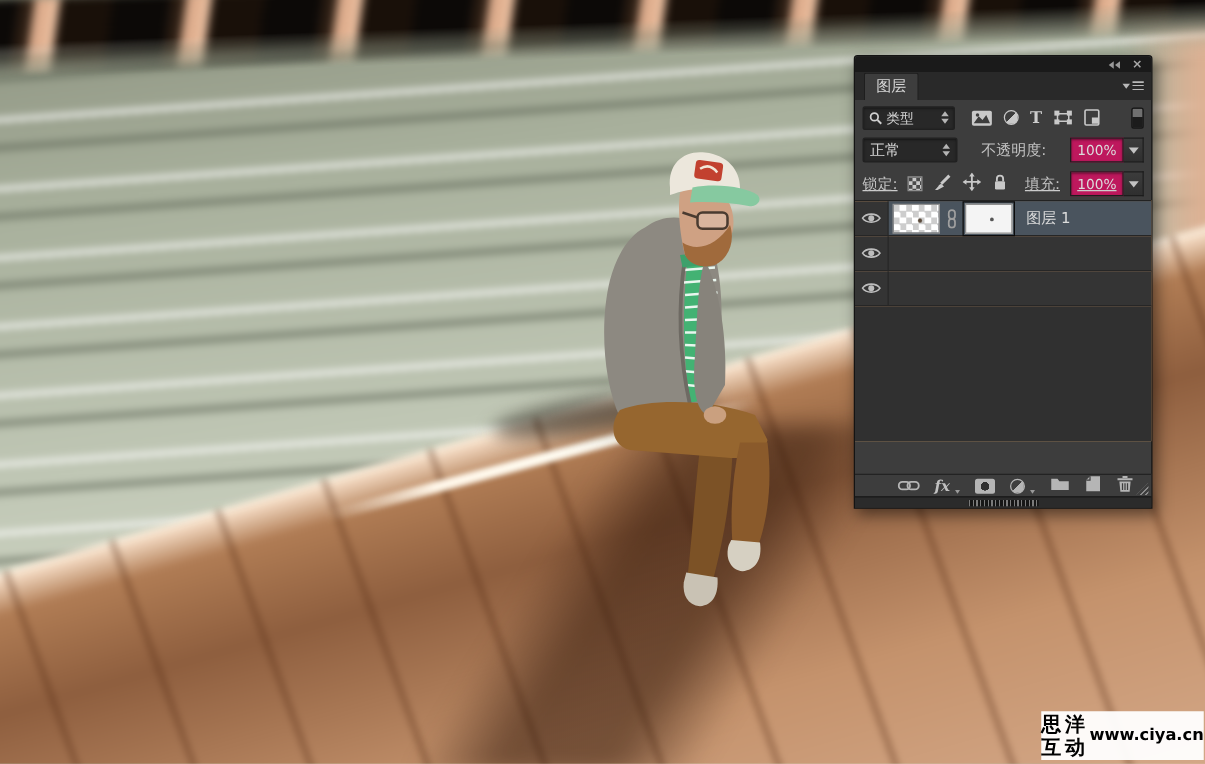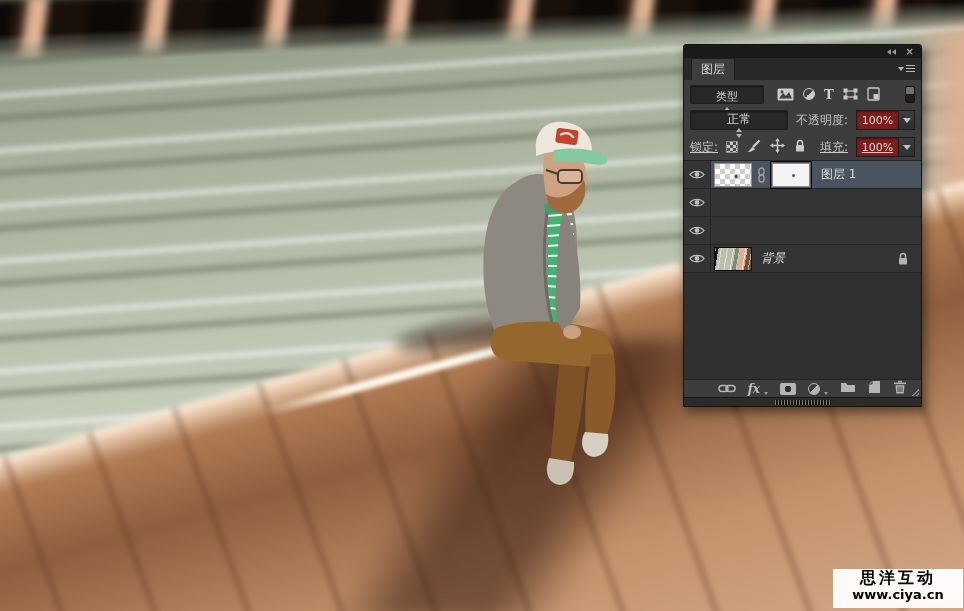--- a/index.html
+++ b/index.html
@@ -35,21 +35,21 @@
     filter:blur(2px); }
   .shadow-band { position:absolute; left:230px; top:340px; width:540px; height:280px;
     background:linear-gradient(122deg, rgba(0,0,0,0) 38%, rgba(52,26,12,.55) 47% 60%, rgba(0,0,0,0) 70%);
     filter:blur(9px); }
   .seat-shadow { position:absolute; left:393px; top:317px; width:180px; height:27px; border-radius:50%;
     background:rgba(32,26,16,.6); filter:blur(7px); transform:rotate(-9deg); }
   .figure { position:absolute; left:452px; top:116px; width:200px; height:400px; }
 
   
   .watermark { position:absolute; left:833px; top:569px; width:130px; height:39px;
-    background:rgba(255,255,255,.95); display:flex; flex-direction:column; align-items:center; justify-content:flex-start; }
+    background:rgba(255,255,255,.95); display:flex; flex-direction:row; align-items:center; justify-content:flex-end; }
   .wm1 { font-size:16px; font-weight:bold; color:#000; letter-spacing:3px; line-height:18px; }
   .wm2 { font-size:13px; font-weight:bold; color:#000; line-height:15px; }
 
   
   .panel { position:absolute; left:683px; top:44px; width:239px; height:363px;
     border:1px solid #141414; border-radius:3px 3px 0 0;
     box-shadow:3px 5px 12px rgba(0,0,0,.5); background:#3d3d3d; font-size:12px; color:#cccccc; }
   .titlebar { height:13px; background:#1a1a1a; border-radius:3px 3px 0 0;
     display:flex; align-items:center; justify-content:flex-end; gap:10px; padding:0 7px; }
   .collapse-icon { display:flex; gap:1px; }
@@ -58,41 +58,41 @@
   .tabrow { height:22px; background:#292929; position:relative; display:flex; align-items:flex-end; }
   .tab { margin-left:7px; height:22px; padding:0 9px; background:#3d3d3d; color:#d8d8d8;
     display:flex; align-items:center; border-radius:2px 2px 0 0; border:1px solid #1e1e1e; border-bottom:none; }
   .pmenu { position:absolute; right:6px; top:7px; display:flex; align-items:center; gap:2px; }
   .pmenu .tri { width:0; height:0; border-left:3px solid transparent; border-right:3px solid transparent; border-top:4px solid #b8b8b8; }
   .pmenu .bars { width:9px; height:7px; background:repeating-linear-gradient(#b8b8b8 0 1px, transparent 1px 3px); }
 
   .rowbar { display:flex; align-items:center; padding:0 6px; }
   .filter-row { height:26px; gap:7px; padding-top:2px; }
   .field { background:#282828; border:1px solid #202020; border-radius:2px; box-shadow:inset 0 1px 2px rgba(0,0,0,.45);
-    display:flex; align-items:center;flex-direction:column; }
+    display:flex; align-items:center; }
   .search-select { width:74px; height:19px; padding:0 4px; gap:3px; }
   .search-select .lbl { flex:1; font-size:11px; color:#d2d2d2; }
   .updown { display:flex; flex-direction:column; gap:2px; }
   .updown i { display:block; width:0; height:0; border-left:3px solid transparent; border-right:3px solid transparent; }
   .updown i.u { border-bottom:4px solid #b5b5b5; }
   .updown i.d { border-top:4px solid #b5b5b5; }
   .filter-btns { display:flex; align-items:center; gap:9px; margin-left:6px; }
   .fbtn { display:flex; align-items:center; justify-content:center; }
   .tglyph { font-weight:bold; font-size:13px; color:#cdcdcd; font-family:"DejaVu Serif","Liberation Serif",serif; }
   .half-circle { width:12px; height:12px; border-radius:50%; border:1px solid #c9c9c9;
     background:linear-gradient(135deg, rgba(0,0,0,0) 50%, #c9c9c9 50%); }
   .filter-toggle { margin-left:auto; width:10px; height:17px; border:1px solid #151515; border-radius:2px;
     background:linear-gradient(#707070 0 45%, #1c1c1c 45%); }
 
-  .blend-row { height:28px; gap:8px; }
+  .blend-row { height:28px; gap:19px; }
   .blend-select { width:116px; height:20px; padding:0 5px; }
   .blend-select .lbl { flex:1; font-size:12px; color:#d6d6d6; }
   .ctl-label { color:#c3c3c3; font-size:12px; white-space:nowrap; }
   .spin { height:20px; display:flex; }
-  .spin .val { width:43px; background:#7f1d1d; border:1px solid #1d1d1d; box-shadow:inset 0 1px 2px rgba(0,0,0,.45);
+  .spin .val { width:43px; background:#be185d; border:1px solid #1d1d1d; box-shadow:inset 0 1px 2px rgba(0,0,0,.45);
     color:#dcdcdc; font-size:11px; display:flex; align-items:center; justify-content:center; }
   .spin .btn { width:16px; background:linear-gradient(#3c3c3c,#2f2f2f); border:1px solid #1d1d1d; border-left:none;
     display:flex; align-items:center; justify-content:center; }
   .spin .btn i { width:0; height:0; border-left:4px solid transparent; border-right:4px solid transparent; border-top:5px solid #c2c2c2; }
 
   .lock-row { height:26px; gap:8px;text-decoration:underline; }
   .lock-icons { display:flex; align-items:center; gap:9px; }
   .checker12 { width:12px; height:12px; border:1px solid #8f8f8f;
     background:repeating-conic-gradient(#c9c9c9 0 25%, #4a4a4a 0 50%); background-size:6px 6px; }
   .fill-label { margin-left:auto; }
@@ -358,38 +358,20 @@
 
       <div class="layer-row">
         <div class="eye-cell">
           <svg width="16" height="11" viewBox="0 0 16 11">
             <path d="M1 5.5 C4 1.2 12 1.2 15 5.5 C12 9.8 4 9.8 1 5.5 Z" fill="none" stroke="#bdbdbd" stroke-width="1.3"></path>
             <circle cx="8" cy="5.5" r="2.4" fill="#bdbdbd"></circle>
           </svg>
         </div>
       </div>
 
-      <div class="layer-row">
-        <div class="eye-cell">
-          <svg width="16" height="11" viewBox="0 0 16 11">
-            <path d="M1 5.5 C4 1.2 12 1.2 15 5.5 C12 9.8 4 9.8 1 5.5 Z" fill="none" stroke="#bdbdbd" stroke-width="1.3"></path>
-            <circle cx="8" cy="5.5" r="2.4" fill="#bdbdbd"></circle>
-          </svg>
-        </div>
-        <div class="row-main">
-          <span class="thumb photo thumb-bg"></span>
-          <span class="layer-name italic">背景</span>
-          <span class="row-lock">
-            <svg width="12" height="14" viewBox="0 0 12 14">
-              <path d="M3.5 6 V4 a2.5 2.5 0 0 1 5 0 V6" fill="none" stroke="#b2b2b2" stroke-width="1.5"></path>
-              <rect x="2" y="6" width="8" height="6.5" rx="1" fill="#b2b2b2"></rect>
-            </svg>
-          </span>
-        </div>
-      </div>
 
       <div class="list-empty"></div>
     </div>
 
     <div class="footer">
       <span>
         <svg width="18" height="9" viewBox="0 0 18 9">
           <rect x="1" y="1.5" width="9" height="6" rx="3" fill="none" stroke="#b5b5b5" stroke-width="1.5"></rect>
           <rect x="8" y="1.5" width="9" height="6" rx="3" fill="none" stroke="#b5b5b5" stroke-width="1.5"></rect>
         </svg>

